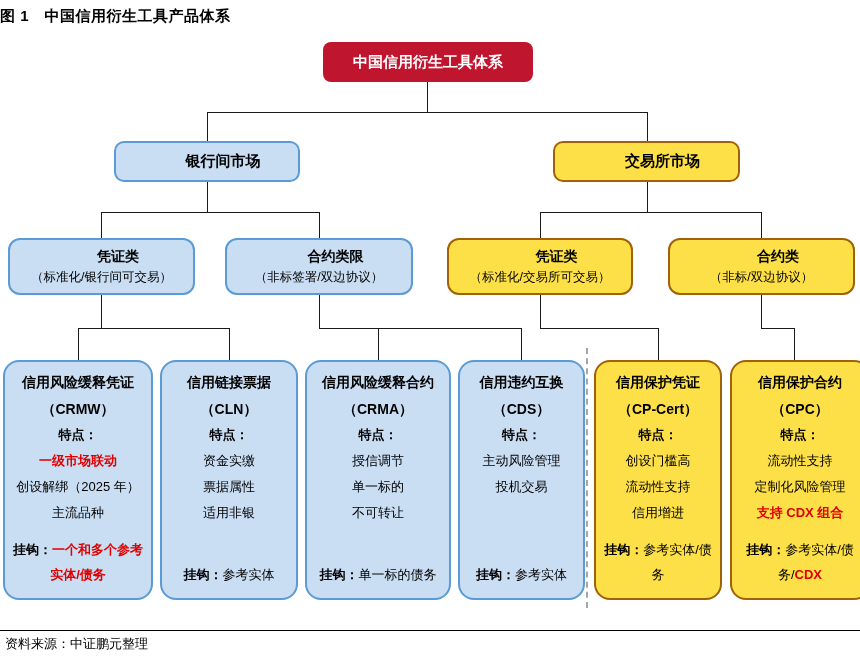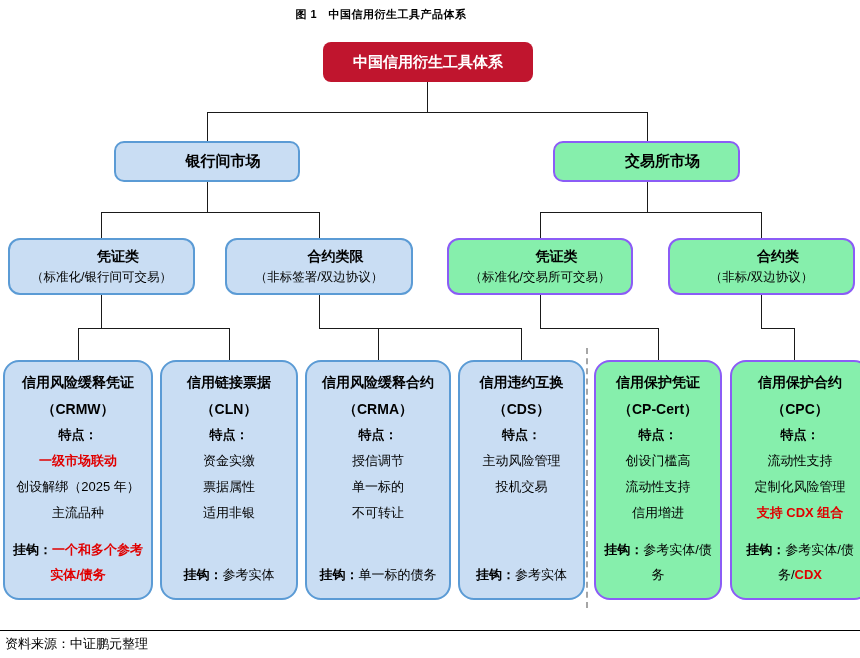--- a/index.html
+++ b/index.html
@@ -2,35 +2,35 @@
 <html><head>
 <meta charset="utf-8">
 <style>
   html,body { margin:0; padding:0; background:#fff; }
   .stage {
     position:relative; width:860px; height:658px; background:#ffffff;
     font-family:"Liberation Sans","DejaVu Sans",sans-serif; color:#000;
     overflow:hidden;
   }
   .fig-title {
-    position:absolute; top:7px; left:0; width:762px; text-align:center;
-    font-size:11px; font-weight:bold; letter-spacing:0.5px;
+    position:absolute; top:7px; left:0; width:762px; 
+    font-size:15px; font-weight:bold; letter-spacing:0.5px;
   }
   .node {
     position:absolute; box-sizing:border-box;
     display:flex; flex-direction:column; align-items:center; justify-content:center;
     text-align:center;
   }
   .root-node {
     left:323px; top:42px; width:210px; height:40px;
     background:#c0152e; border-radius:8px;
     color:#ffffff; font-weight:bold; font-size:15px;
   }
   .blue { background:#c9ddf3; border:2px solid #5b9bd5; }
-  .gray { background:#86efac; border:2px solid #8b5cf6; }
+  .gray { background:#fde047; border:2px solid #a16207; }
   .market { top:141px; height:41px; border-radius:10px; font-weight:bold; font-size:15px;padding-left:32px; }
   .cat { top:238px; height:57px; border-radius:12px; }
   .cat-title { font-weight:bold; font-size:14px; line-height:21px;margin-left:33px; }
   .cat-sub { font-size:12.5px; line-height:20px; }
   .leaf {
     top:360px; height:240px; border-radius:16px;
     justify-content:flex-start; padding:7px 2px 11px;
   }
   .leaf-name { font-weight:bold; font-size:14px; line-height:27px; }
   .leaf-code { font-weight:bold; font-size:14px; line-height:26px; }

